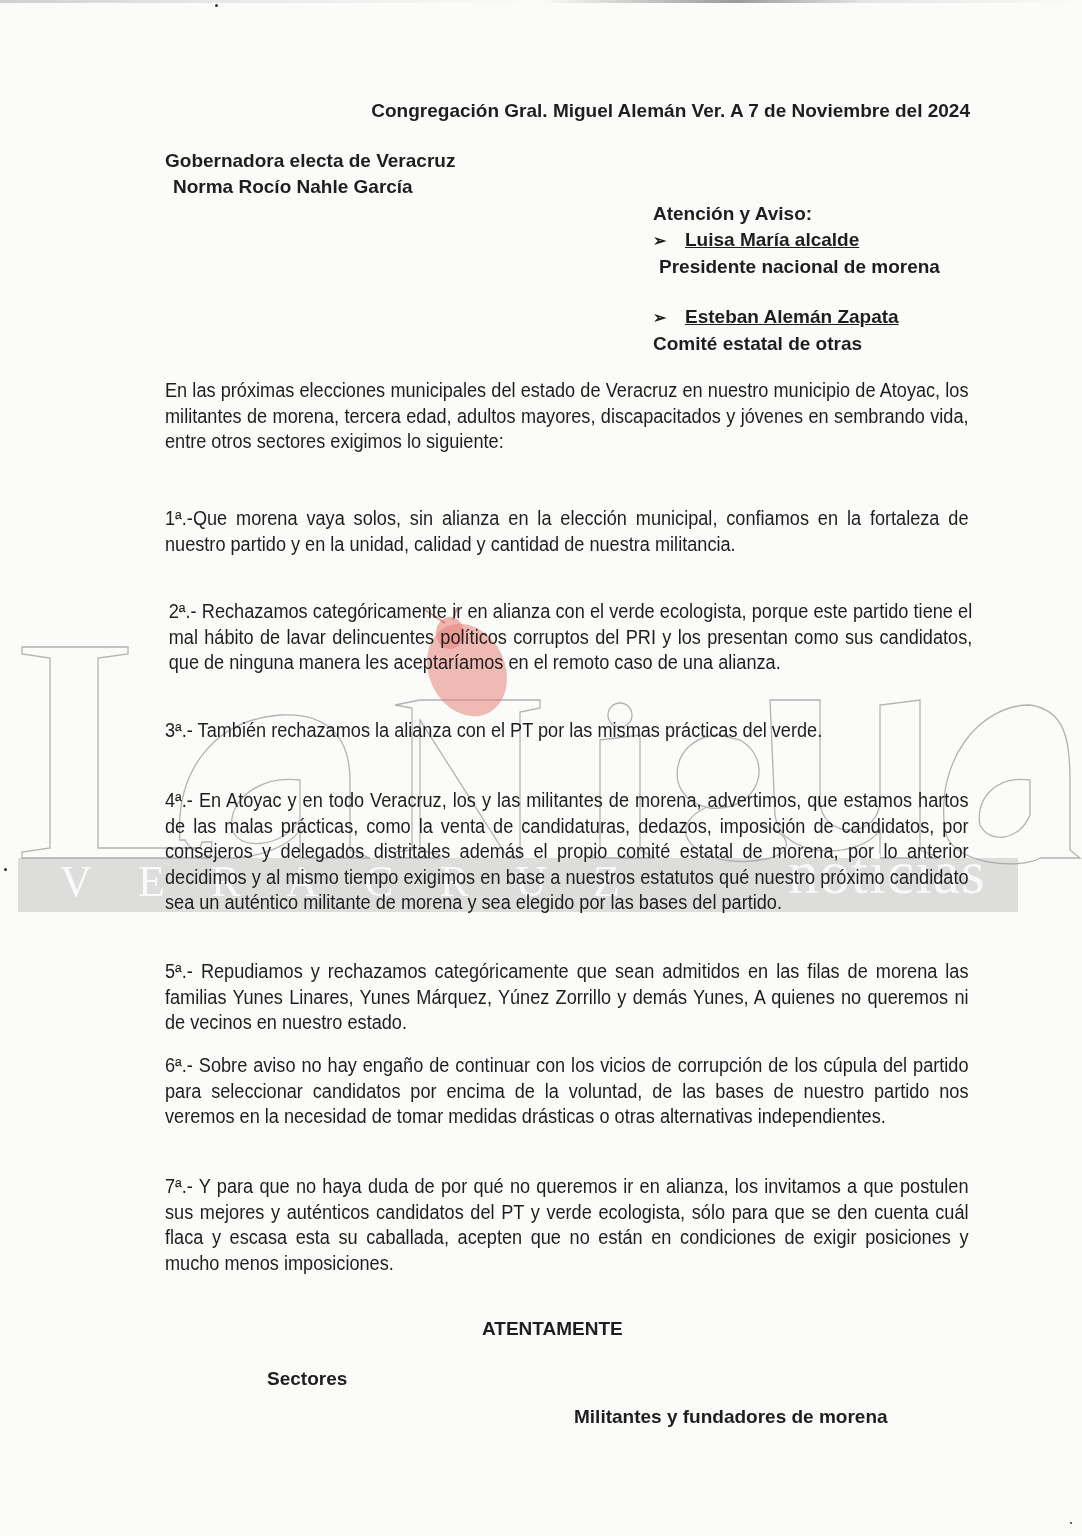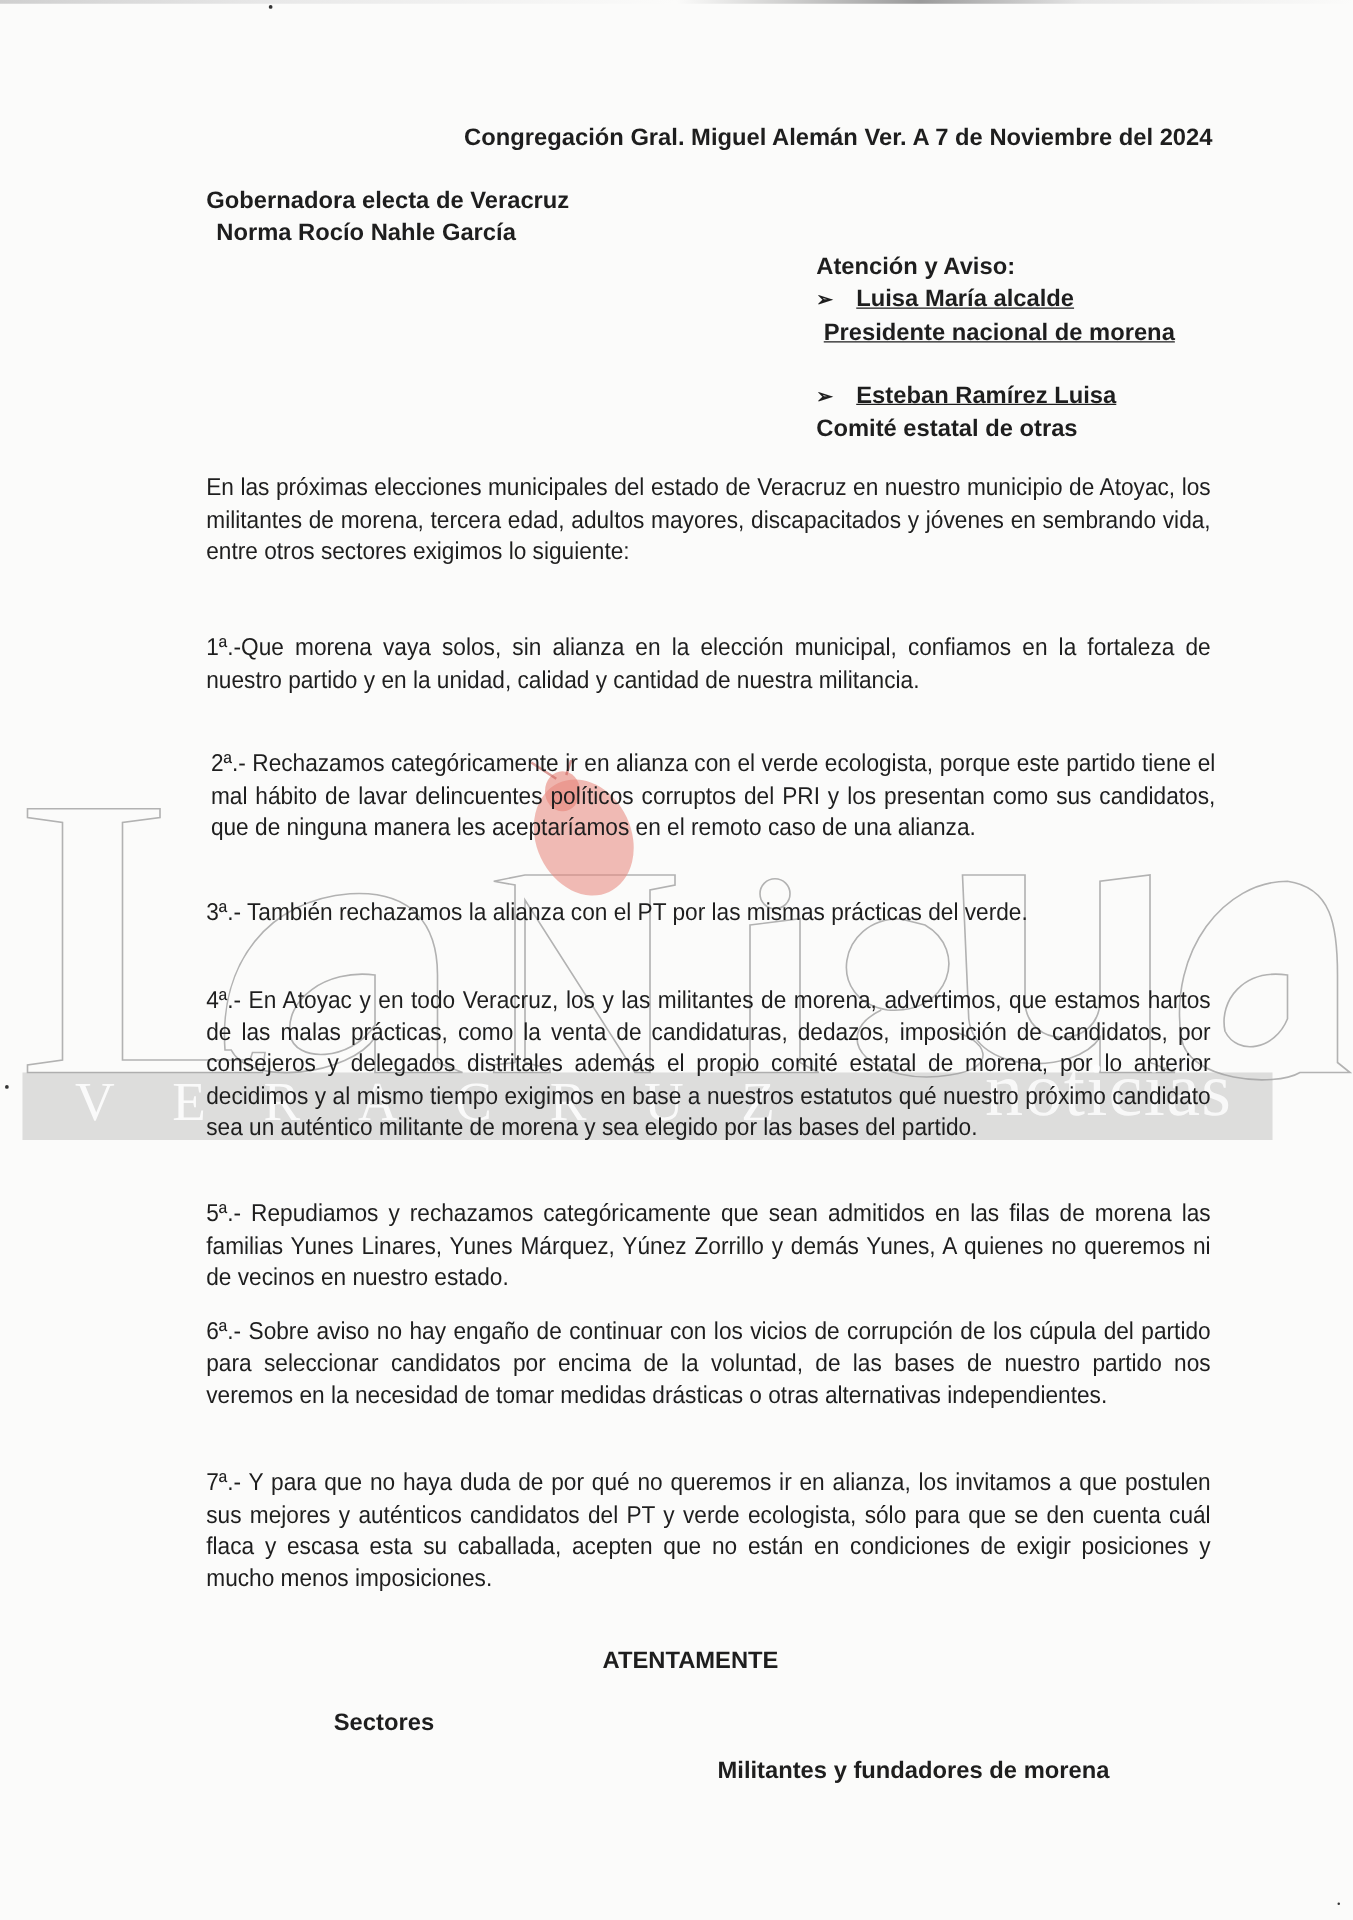--- a/index.html
+++ b/index.html
@@ -31,21 +31,21 @@
   }
   .page { position: absolute; left: 0; top: 0; width: 1082px; height: 1403px; z-index: 2; }
   .b { font-weight: bold; font-size: 19px; }
   .header-date { position: absolute; right: 112px; top: 100px; }
   .addressee { position: absolute; left: 165px; top: 148px; line-height: 26px; }
   .addressee div:nth-child(2) { padding-left: 8px; }
   .attention { position: absolute; left: 620px; top: 201px; line-height: 26px; margin-left: 33px; }
   .att-item { display: flex; align-items: baseline; }
   .arrow { width: 32px; font-size: 16px; }
   .uline { text-decoration: underline; text-align: right; }
-  .sub { padding-left: 6px; text-decoration: underline; }
+  .sub { padding-left: 6px; }
   .sub2 { padding-left: 0; }
   .gap { height: 24px; }
   .body-text {
     position: absolute; left: 165px; width: 804px;
     font-family: "Liberation Sans", sans-serif;
     font-size: 19.5px; line-height: 25.5px; text-align: justify;
     transform: scaleX(0.93); transform-origin: left top;
   }
   .body-text { width: 864px; }
   .closing { position: absolute; top: 1318px; left: 482px; }
@@ -108,21 +108,21 @@
   <div class="attention b">
     <div>Atención y Aviso:</div>
     <div class="att-item">
       <span class="arrow">➢</span>
       <span class="uline">Luisa María alcalde</span>
     </div>
     <div class="sub">Presidente nacional de morena</div>
     <div class="gap"></div>
     <div class="att-item">
       <span class="arrow">➢</span>
-      <span class="uline">Esteban Ramírez Luisa</span>
+      <span class="uline">Esteban Alemán Zapata</span>
     </div>
     <div class="sub2">Comité estatal de otras</div>
   </div>
 
   <div class="body-text" style="top:378px">En las próximas elecciones municipales del estado de Veracruz en nuestro municipio de Atoyac,  los militantes de morena, tercera edad, adultos mayores, discapacitados y jóvenes en sembrando vida, entre otros sectores exigimos lo siguiente:</div>
   <div class="body-text" style="top:506px">1ª.-Que morena vaya solos, sin alianza en la elección municipal, confiamos en la fortaleza de nuestro partido y en la unidad, calidad y cantidad de nuestra militancia.</div>
   <div class="body-text" style="top:599px;padding-left:4px">2ª.- Rechazamos categóricamente ir en alianza con el verde ecologista, porque este partido tiene el mal hábito de lavar delincuentes políticos corruptos del PRI y los presentan como sus candidatos, que de ninguna manera les aceptaríamos en el remoto caso de una alianza.</div>
   <div class="body-text" style="top:718px">3ª.-  También rechazamos la alianza con el PT por las mismas prácticas del verde.</div>
   <div class="body-text" style="top:788px">4ª.-  En Atoyac y en todo Veracruz, los y las militantes de morena, advertimos, que estamos hartos de las malas prácticas, como la venta de candidaturas, dedazos, imposición de candidatos, por consejeros y delegados distritales además el propio comité estatal de morena,  por lo anterior decidimos y al mismo tiempo exigimos en base a nuestros estatutos qué nuestro próximo candidato sea un  auténtico militante de morena y sea elegido  por las bases del partido.</div>
   <div class="body-text" style="top:959px">5ª.-  Repudiamos y rechazamos categóricamente que sean admitidos en las filas de morena las familias Yunes Linares, Yunes Márquez,  Yúnez Zorrillo y demás Yunes, A quienes no queremos ni de vecinos en nuestro estado.</div>

